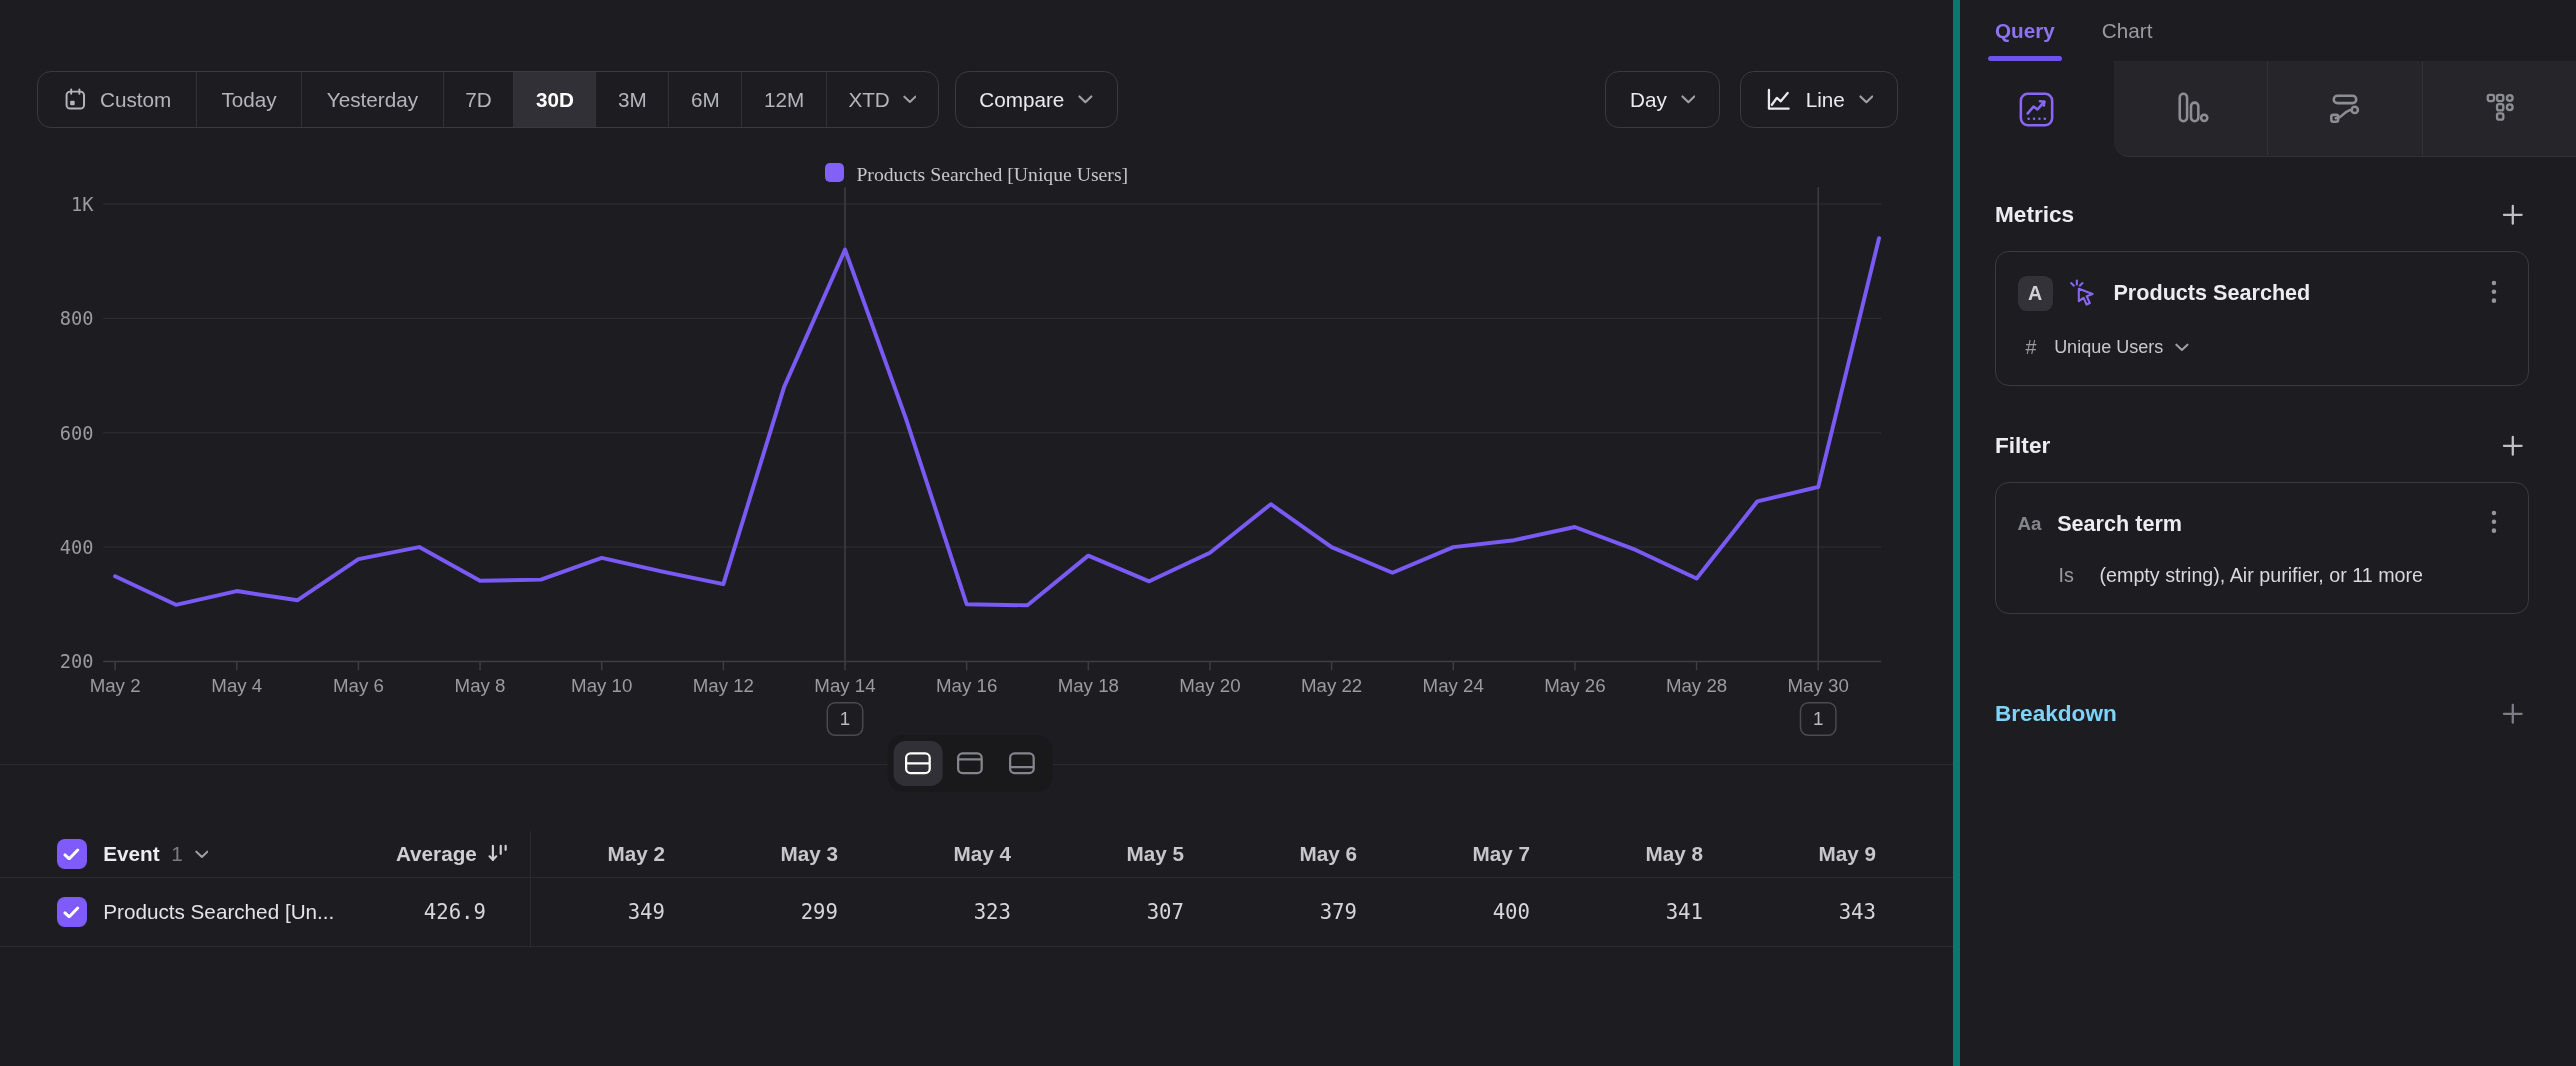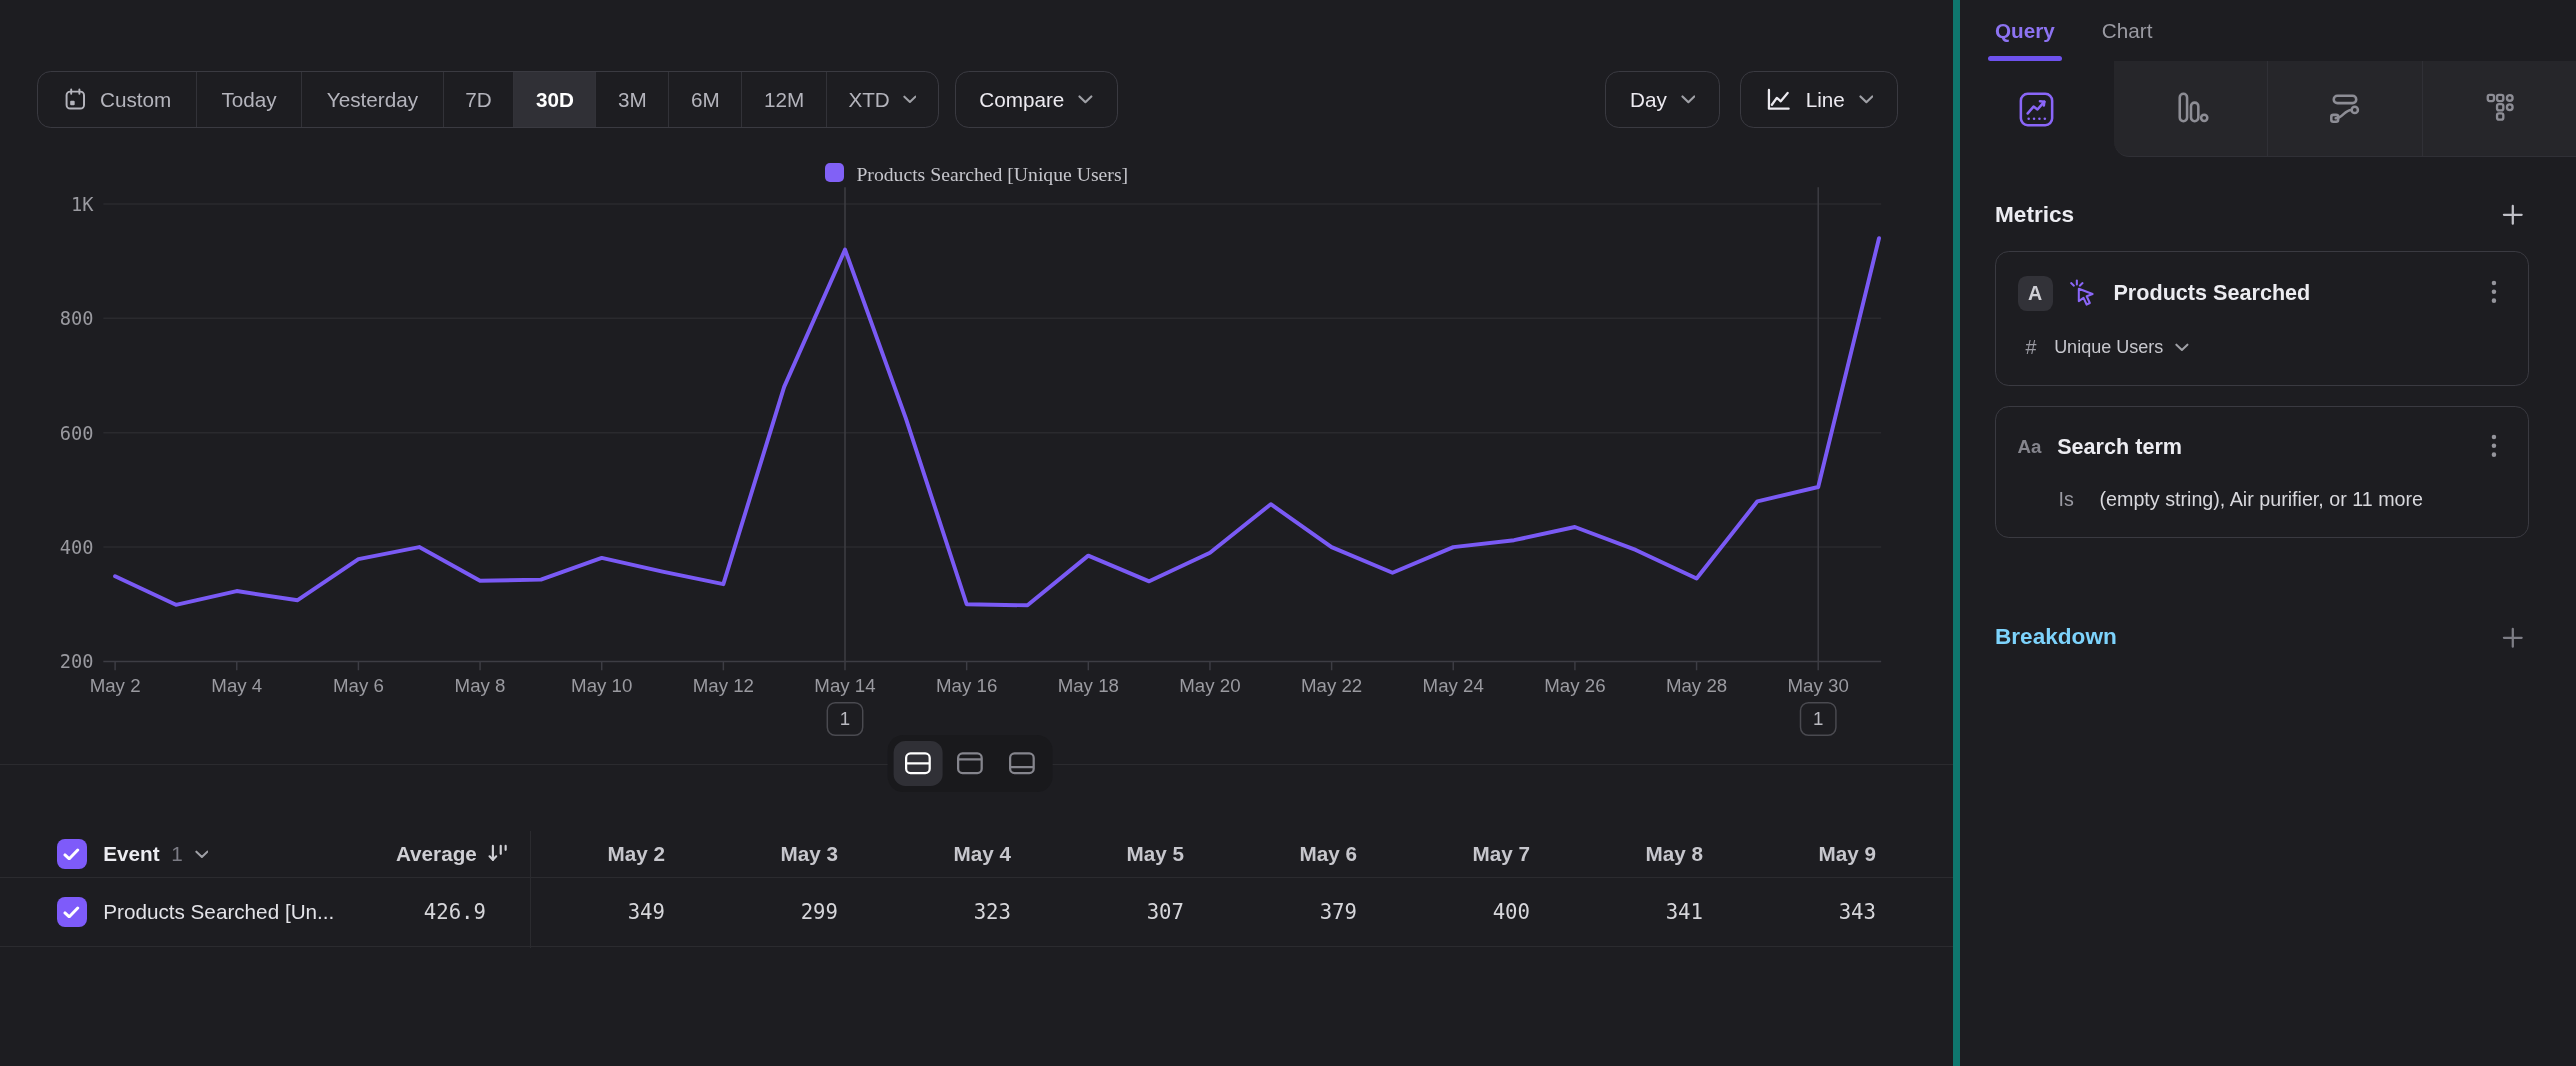--- a/index.html
+++ b/index.html
@@ -375,20 +375,28 @@
           <span class="agg-prefix">#</span>
           <button class="agg-select">
             <span class="agg-label">Unique Users</span>
             <svg width="13.8" height="8.9" viewBox="0 0 15 9" fill="none">
                 <polyline points="1.5,1.5 7.5,7.3 13.5,1.5" stroke="#9fa0a6" stroke-width="2.2" stroke-linecap="round" stroke-linejoin="round"></polyline>
               </svg>
           </button>
         </div>
       </div>
 
+      <div class="section-head filter-head">
+        <span class="section-title">Filter</span>
+        <button class="plus-btn">
+          <svg width="25.6" height="25.6" viewBox="0 0 26 26" fill="none">
+              <path d="M13,4 V22 M4,13 H22" stroke="#c0c0c7" stroke-width="2.3" stroke-linecap="round"></path>
+            </svg>
+        </button>
+      </div>
       <div class="card">
         <div class="card-row1">
           <span class="ftype">Aa</span>
           <span class="card-name">Search term</span>
           <button class="kebab">
             <svg width="5.9" height="23.6" viewBox="0 0 6 24" fill="#95959c">
                 <circle cx="3" cy="3" r="2.3"></circle>
                 <circle cx="3" cy="12" r="2.3"></circle>
                 <circle cx="3" cy="21" r="2.3"></circle>
               </svg>

